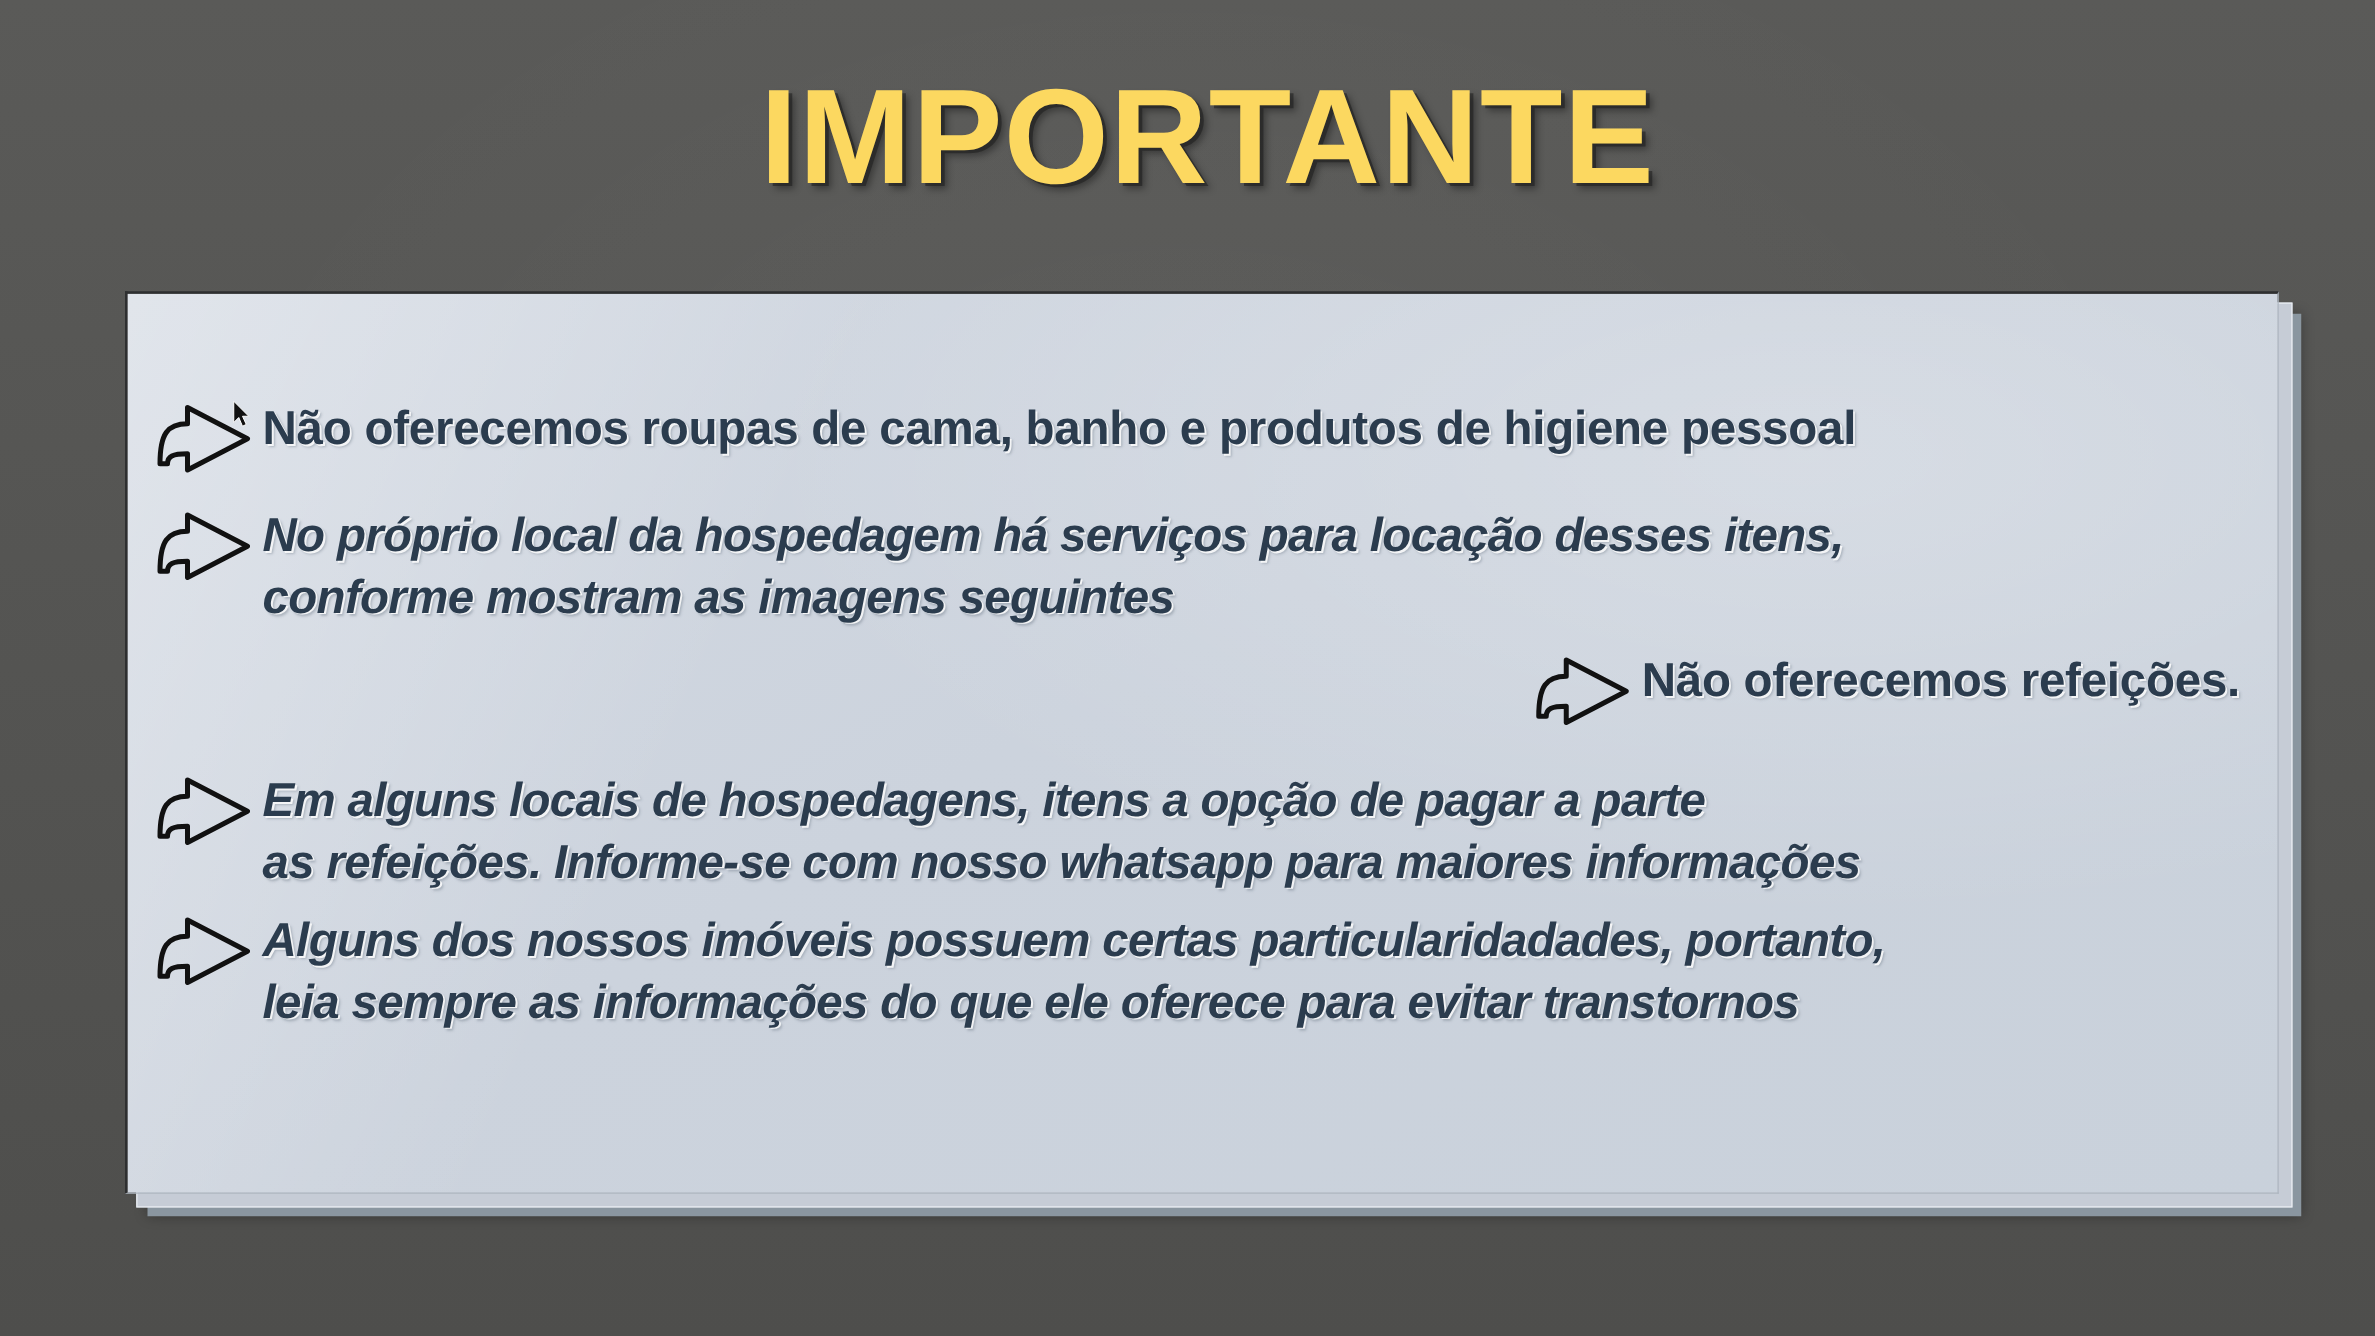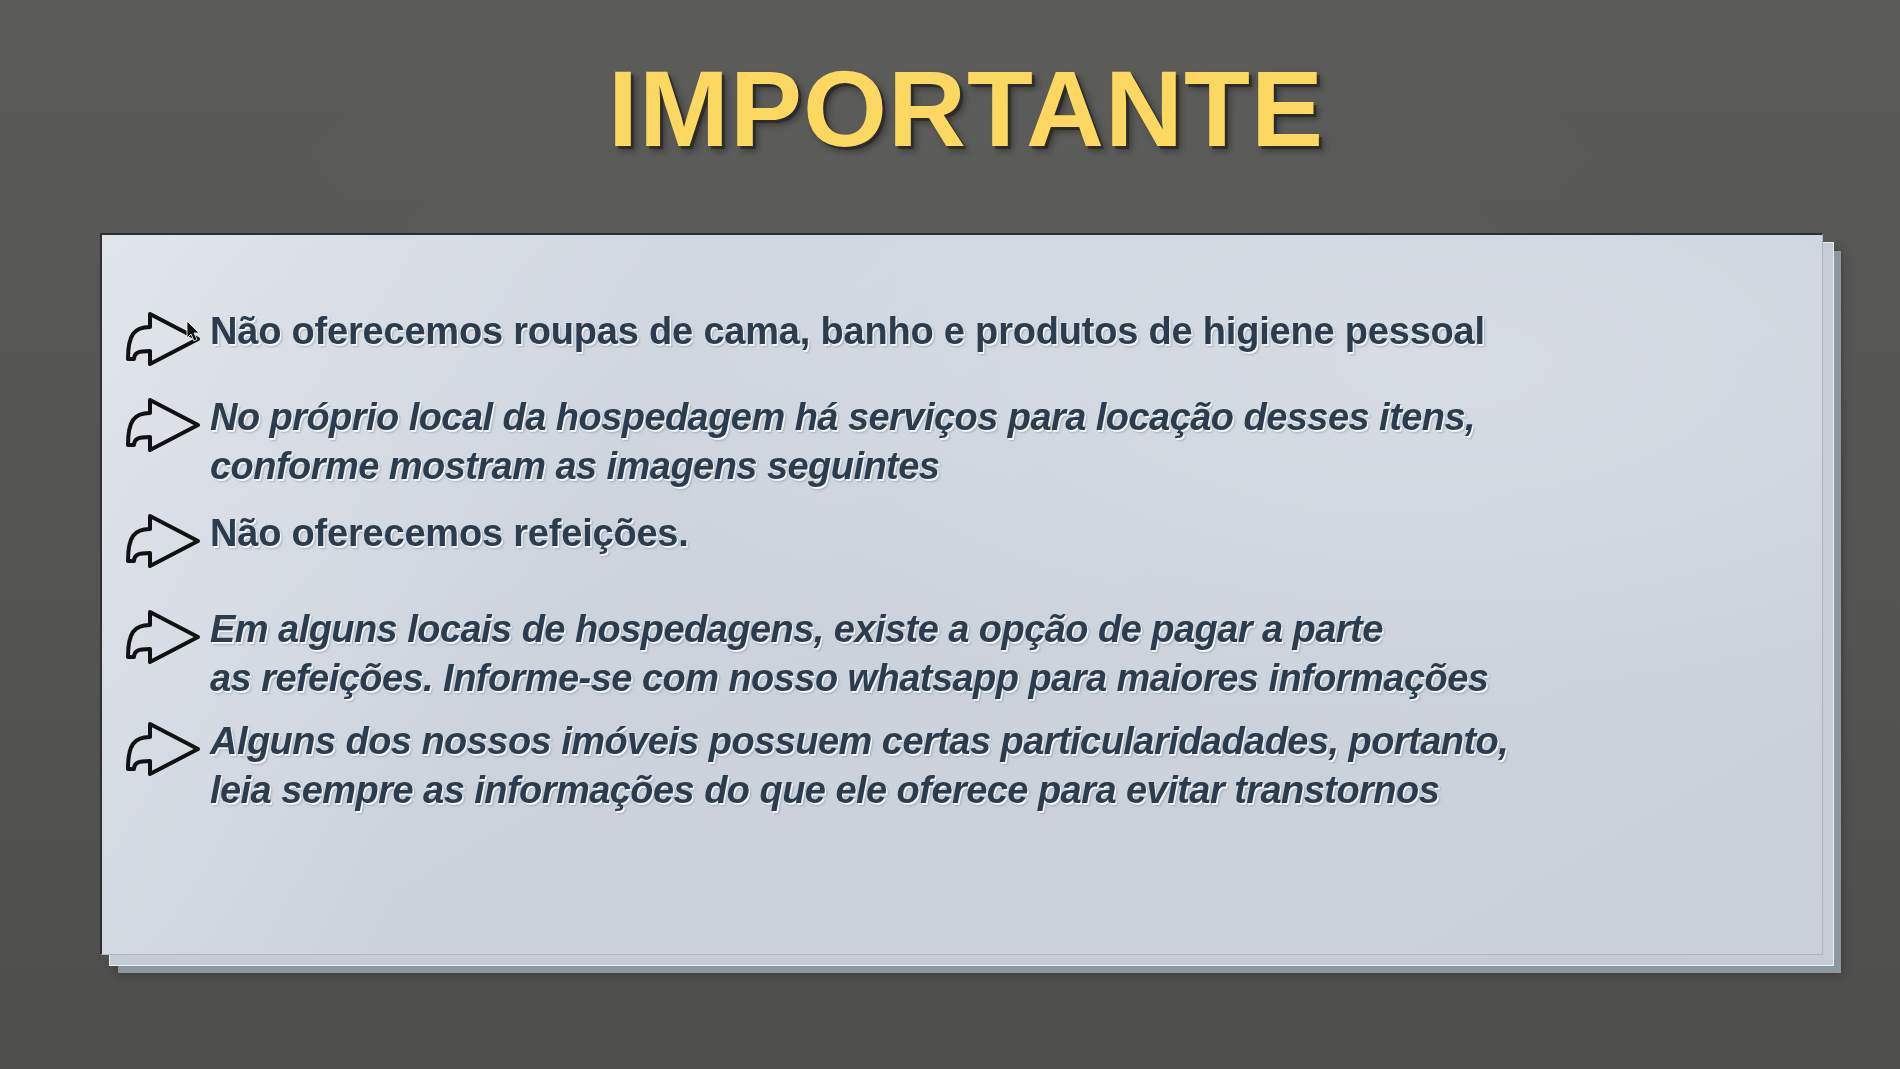--- a/index.html
+++ b/index.html
@@ -96,35 +96,35 @@
     background:
       linear-gradient(115deg, rgba(255,255,255,0.30) 0%, rgba(255,255,255,0.0) 30%),
       radial-gradient(ellipse at 78% 18%, rgba(255,255,255,0.22) 0%, rgba(255,255,255,0) 45%);
     pointer-events: none;
   }
 
   
   .bullets {
     position: absolute;
     left: 0;
-    top: 0;
+    top: 12px;
     width: 100%;
     height: 100%;
     padding: 72px 30px 0 18px;
     box-sizing: border-box;
     z-index: 3;
   }
   .bullet {
     display: flex;
     align-items: flex-start;
     margin-bottom: 22px;
   }
   .bullet.b1 { margin-bottom: 24px; }
   .bullet.b2 { margin-bottom: 18px; }
-  .bullet.b3 { margin-bottom: 34px; }
+  .bullet.b3 { margin-bottom: 34px; justify-content: flex-end; }
   .bullet.b4 { margin-bottom: 14px; }
   .bullet.b5 { margin-bottom: 2px; }
 
   .arrow-icon {
     flex: 0 0 auto;
     width: 86px;
     height: 60px;
     margin-top: 2px;
     margin-right: 4px;
   }
@@ -198,21 +198,21 @@
           </span>
           <span class="bullet-text">Não oferecemos refeições.</span>
         </div>
 
         <div class="bullet b4">
           <span class="arrow-icon">
             <svg viewBox="0 0 86 60" xmlns="http://www.w3.org/2000/svg">
               <path d="M8 50 C8 26 14 18 30 18 L30 5 L78 30 L30 55 L30 42 C18 42 14 44 14 50 Z" fill="none" stroke="#111111" stroke-width="4" stroke-linejoin="round"></path>
             </svg>
           </span>
-          <span class="bullet-text wide">Em alguns locais de hospedagens, existe a opção de pagar a parte
+          <span class="bullet-text wide">Em alguns locais de hospedagens, itens a opção de pagar a parte
 as refeições. Informe-se com nosso whatsapp para maiores informações</span>
         </div>
 
         <div class="bullet b5">
           <span class="arrow-icon">
             <svg viewBox="0 0 86 60" xmlns="http://www.w3.org/2000/svg">
               <path d="M8 50 C8 26 14 18 30 18 L30 5 L78 30 L30 55 L30 42 C18 42 14 44 14 50 Z" fill="none" stroke="#111111" stroke-width="4" stroke-linejoin="round"></path>
             </svg>
           </span>
           <span class="bullet-text wide">Alguns dos nossos imóveis possuem certas particularidadades, portanto,

